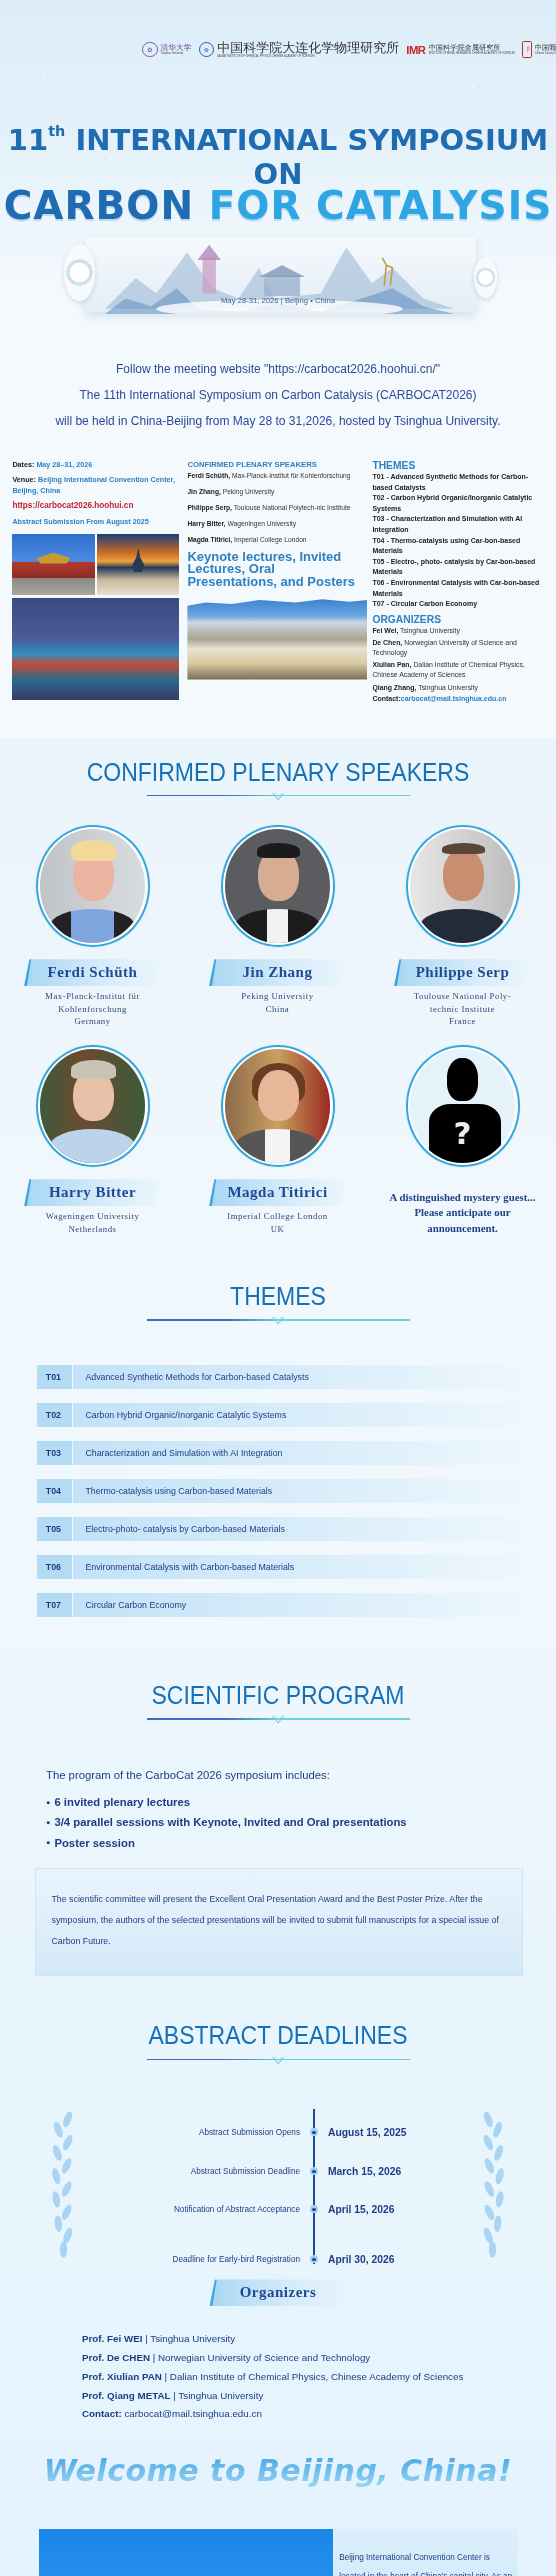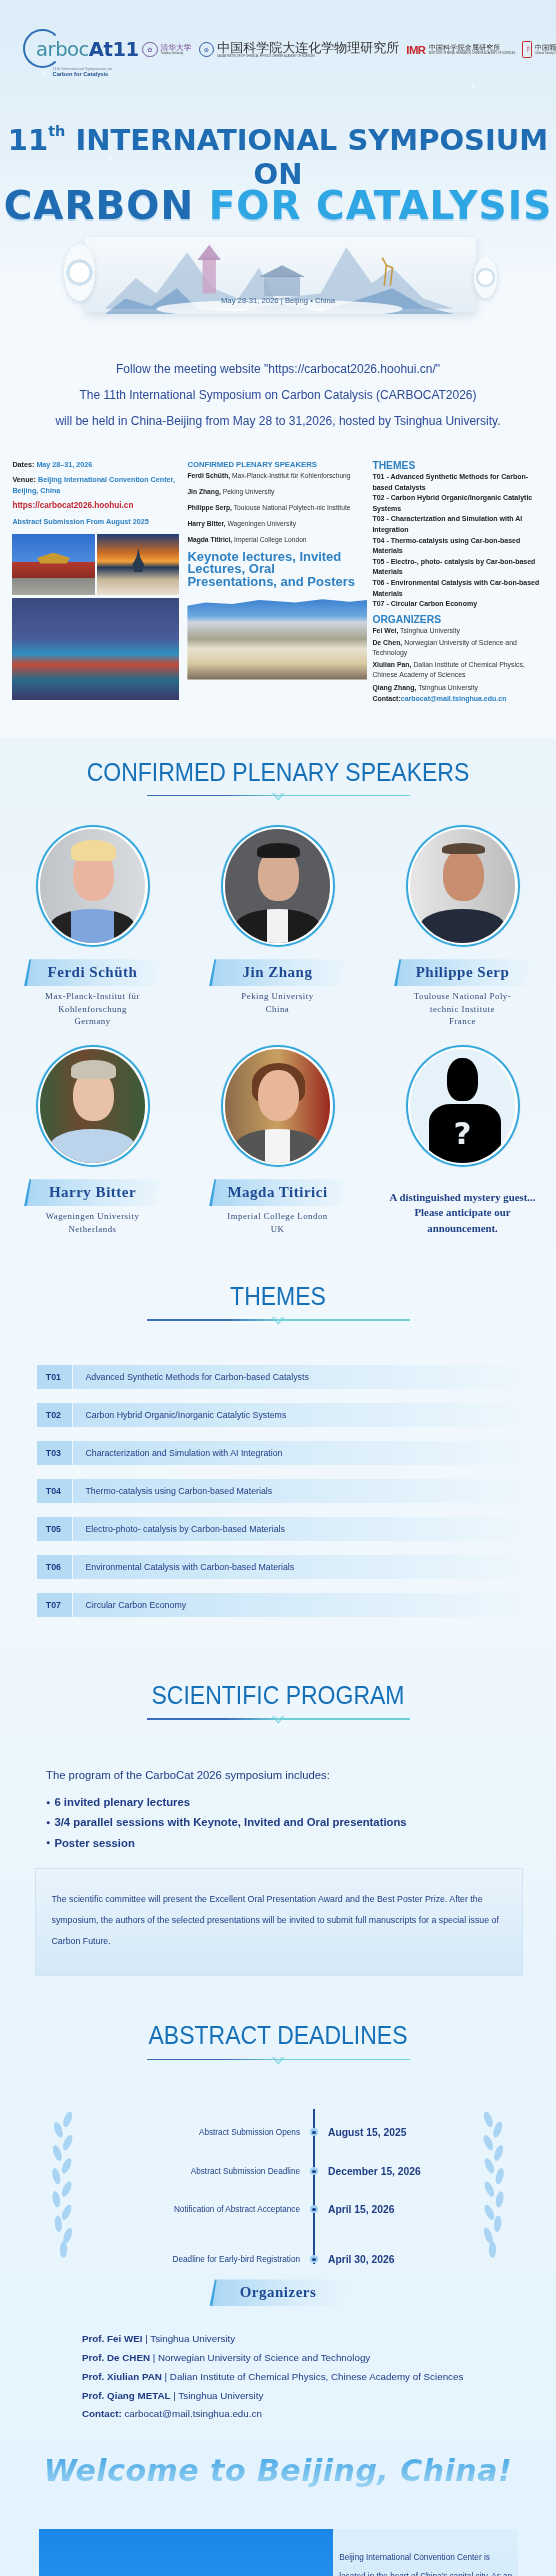--- a/index.html
+++ b/index.html
@@ -246,26 +246,20 @@
   .bicc-text { flex: 1; padding: 19.6px 4.1px 0 6.2px; background: linear-gradient(180deg, #dbeefb, #c9e5f8); font-size: 8.2px; color: #1f3c85; line-height: 19px; }
 </style>
 </head>
 <body>
 
 <div class="page">
 
   <section class="hero">
     <div class="hero-net"></div>
 
-    <div class="logo-block">
-      <div class="logo-ring"></div>
-      <div class="logo-text"><span>arboc</span><b>At11</b></div>
-      <div class="logo-sub1">11th International Symposium on</div>
-      <div class="logo-sub2">Carbon for Catalysis</div>
-    </div>
 
     <div class="partner-logos">
       <div class="partner">
         <div class="seal">✿</div>
         <div>
           <div class="cn purple">清华大学</div>
           <div class="en">Tsinghua University</div>
         </div>
       </div>
       <div class="partner">
@@ -577,21 +571,21 @@
       </svg>
       <div class="dl-line"></div>
       <div class="dl-row" style="top:13px">
           <span class="dl-label">Abstract Submission Opens</span>
           <span class="dl-dot"></span>
           <span class="dl-date">August 15, 2025</span>
         </div>
       <div class="dl-row" style="top:52px">
           <span class="dl-label">Abstract Submission Deadline</span>
           <span class="dl-dot"></span>
-          <span class="dl-date">December 15, 2026</span>
+          <span class="dl-date">March 15, 2026</span>
         </div>
       <div class="dl-row" style="top:90px">
           <span class="dl-label">Notification of Abstract Acceptance</span>
           <span class="dl-dot"></span>
           <span class="dl-date">April 15, 2026</span>
         </div>
       <div class="dl-row" style="top:140px">
           <span class="dl-label">Deadline for Early-bird Registration</span>
           <span class="dl-dot"></span>
           <span class="dl-date">April 30, 2026</span>

